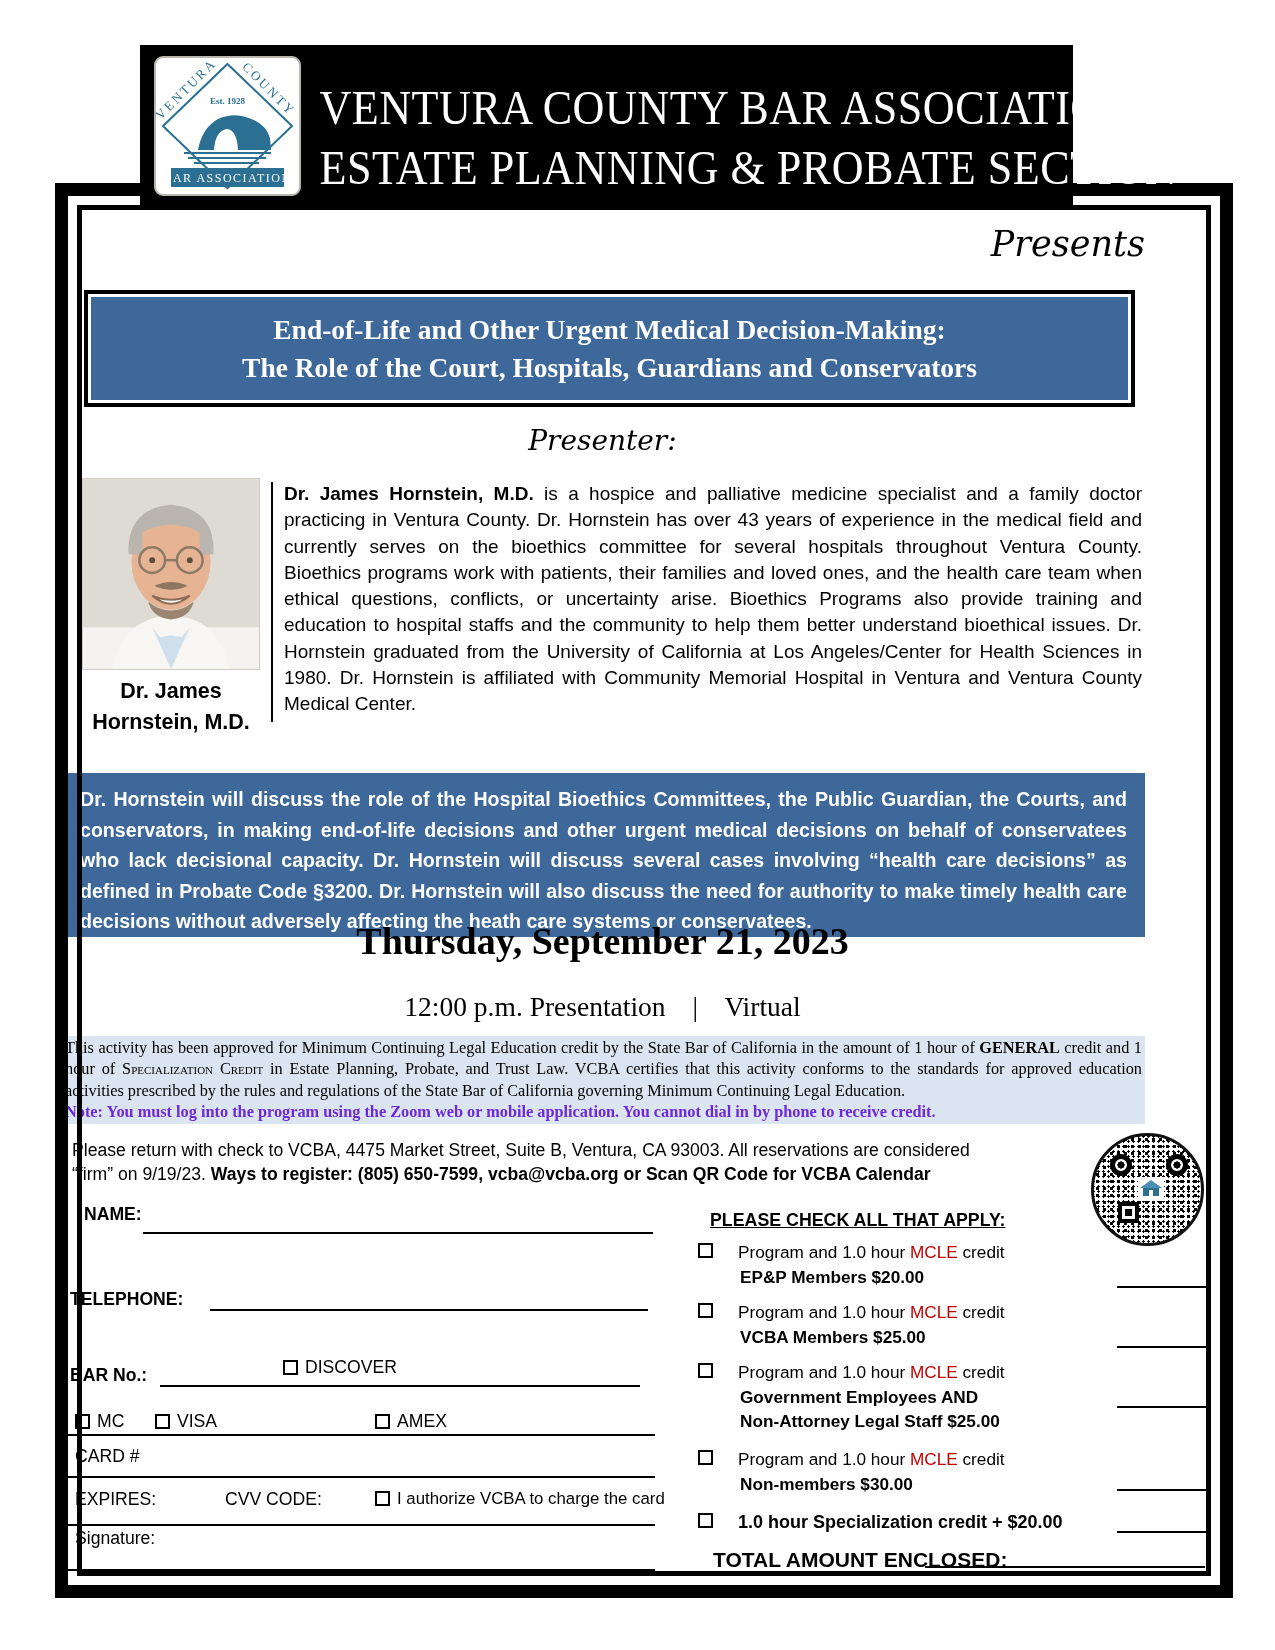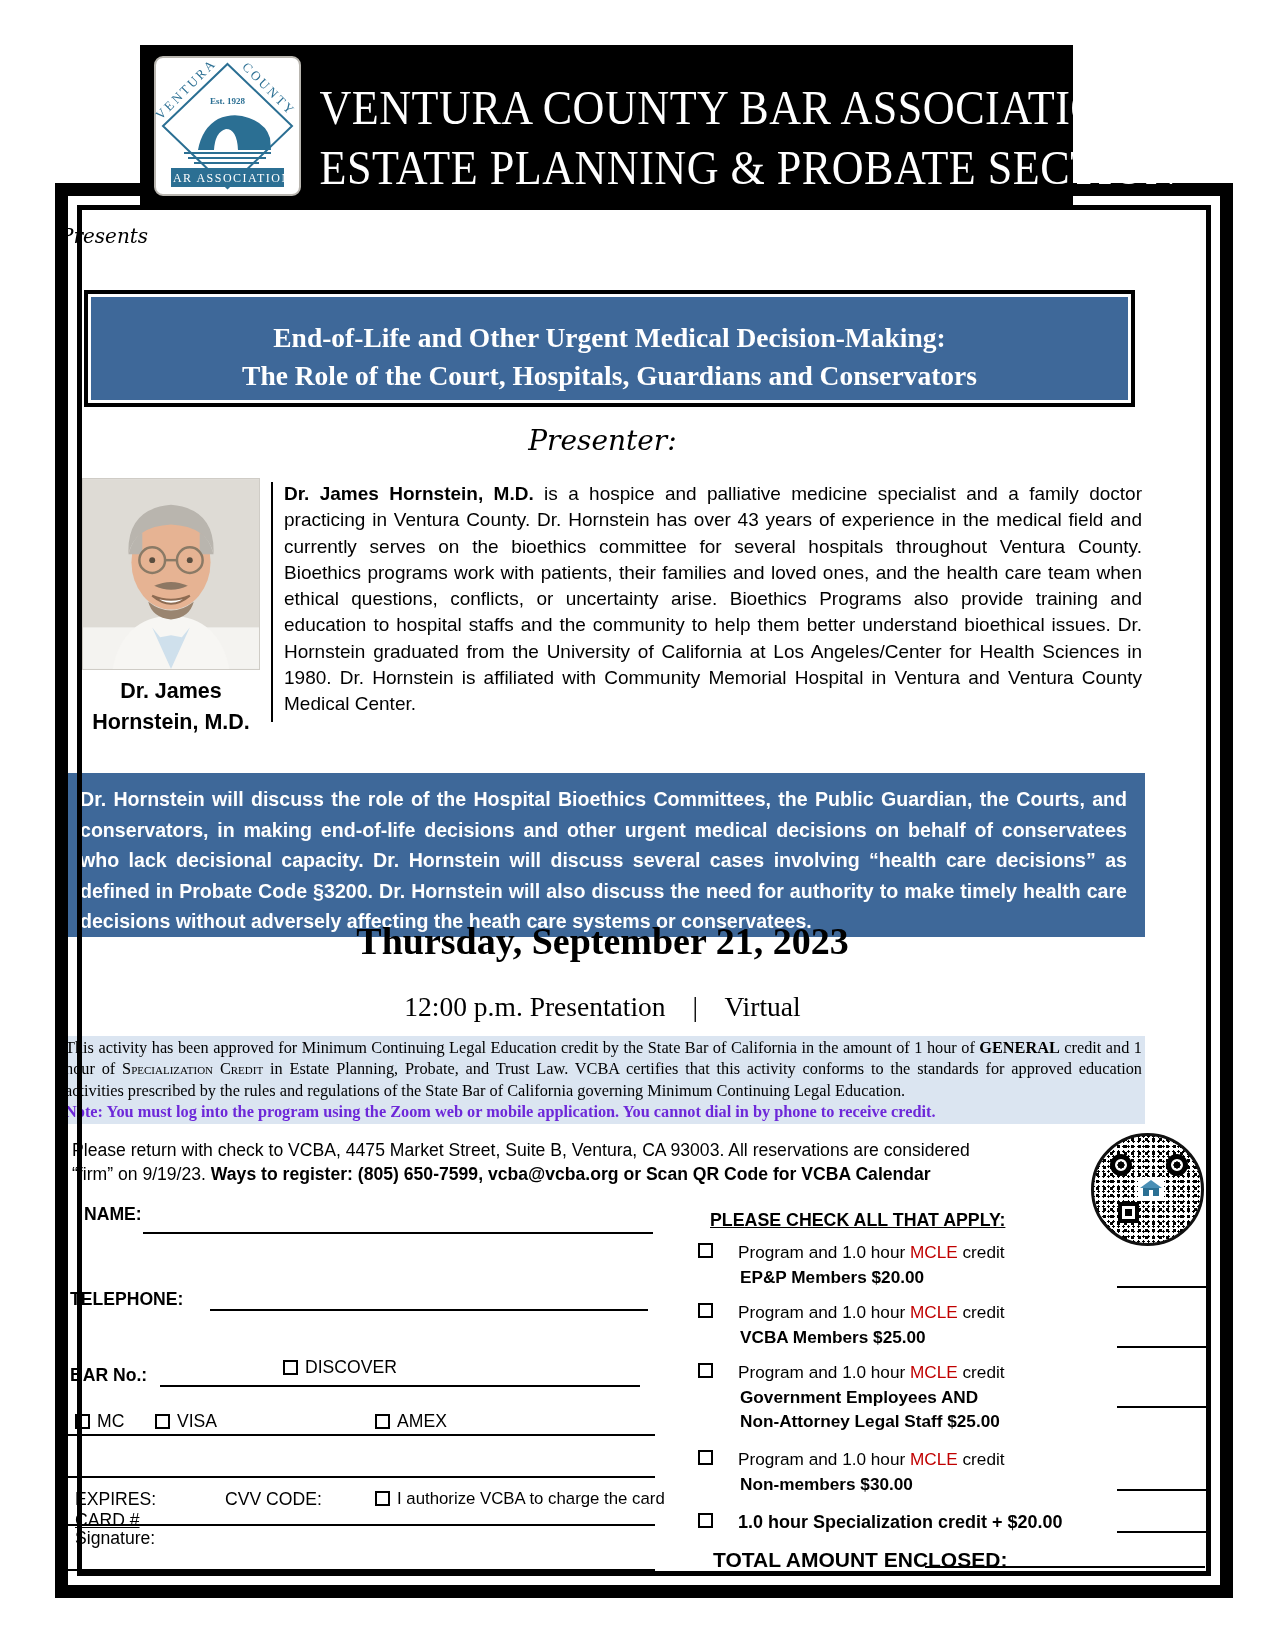--- a/index.html
+++ b/index.html
@@ -16,28 +16,28 @@
 
   
   .header-box { left: 140px; top: 45px; width: 933px; height: 162px; background: #000; z-index: 3; }
   .logo { position: absolute; left: 14px; top: 11px; width: 147px; height: 140px; }
   .header-titles {
     position: absolute; left: 172px; top: 34px; width: 752px; text-align: center;
     color: #fff; font-family: "Liberation Serif", serif; font-size: 45px; line-height: 55px;
     letter-spacing: 0.5px; white-space: nowrap; transform: scale(0.98,1.08); transform-origin: center top;
   }
 
-  .presents { left: 60px; top: 224px; width: 1085px; text-align: left; z-index: 2;
-    font-family: "DejaVu Serif", serif; font-style: italic; font-size: 20px; }
+  .presents { left: 60px; top: 224px; width: 1085px; text-align: right; z-index: 2;
+    font-family: "DejaVu Serif", serif; font-style: italic; font-size: 35px; }
 
   
   .banner { left: 84px; top: 290px; width: 1051px; height: 117px; background: #000; padding: 4px; z-index: 2; }
   .banner-inner { width: 100%; height: 100%; border: 3px solid #fff; background: #3e6899;
     text-align: center; color: #fff; font-family: "Liberation Serif", serif; font-weight: bold;
-    font-size: 27.5px; line-height: 37.5px; padding-top: 22px; }
+    font-size: 27.5px; line-height: 37.5px; padding-top: 14px; }
 
   .presenter-heading { left: 60px; top: 424px; width: 1085px; text-align: center;
     font-family: "DejaVu Serif", serif; font-style: italic; font-size: 28px; }
 
   .photo { left: 82px; top: 478px; width: 178px; height: 192px; border: 1px solid #cfccc6; }
   .photo-caption { left: 52px; top: 676px; width: 238px; text-align: center; font-weight: bold;
     font-size: 21.5px; line-height: 31px; }
   .v-divider { left: 271px; top: 482px; width: 2px; height: 240px; background: #000; }
   .bio { left: 284px; top: 481px; width: 858px; font-size: 19px; line-height: 26.3px; text-align: justify; }
   .bio b { font-weight: bold; }
@@ -201,21 +201,21 @@
 
   <div class="abs lbl-b" style="left:70px;top:1365px;">BAR No.:</div>
   <div class="abs fill" style="left:160px;top:1385px;width:480px;"></div>
 
   <div class="abs lbl-n" style="left:75px;top:1411px;"><span class="cb"></span><span>MC</span></div>
   <div class="abs lbl-n" style="left:155px;top:1411px;"><span class="cb"></span><span>VISA</span></div>
   <div class="abs lbl-n" style="left:243px;top:1357px;margin-left:40px;"><span class="cb"></span><span>DISCOVER</span></div>
   <div class="abs lbl-n" style="left:375px;top:1411px;"><span class="cb"></span><span>AMEX</span></div>
   <div class="abs rule" style="left:62px;top:1434px;width:593px;"></div>
 
-  <div class="abs lbl-n" style="left:75px;top:1510px;text-decoration:underline;">CARD #</div>
+  <div class="abs lbl-n" style="left:75px;top:1446px;">CARD #</div>
   <div class="abs rule" style="left:62px;top:1476px;width:593px;"></div>
 
   <div class="abs lbl-n" style="left:75px;top:1489px;">EXPIRES:</div>
   <div class="abs lbl-n" style="left:225px;top:1489px;">CVV CODE:</div>
   <div class="abs lbl-n" style="left:375px;top:1489px;font-size:16.8px;"><span class="cb"></span><span>I authorize VCBA to charge the card</span></div>
   <div class="abs rule" style="left:62px;top:1524px;width:593px;"></div>
 
   <div class="abs lbl-n" style="left:75px;top:1528px;">Signature:</div>
   <div class="abs rule" style="left:62px;top:1569px;width:593px;"></div>
 

